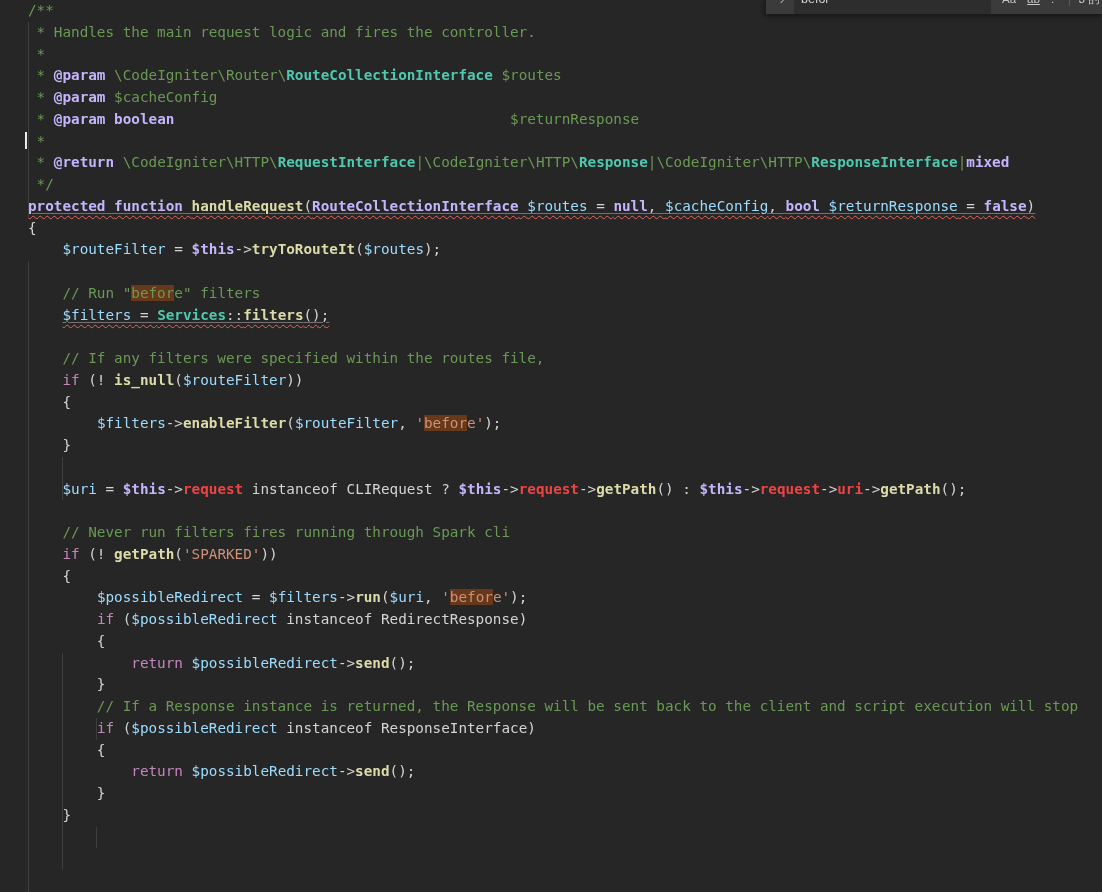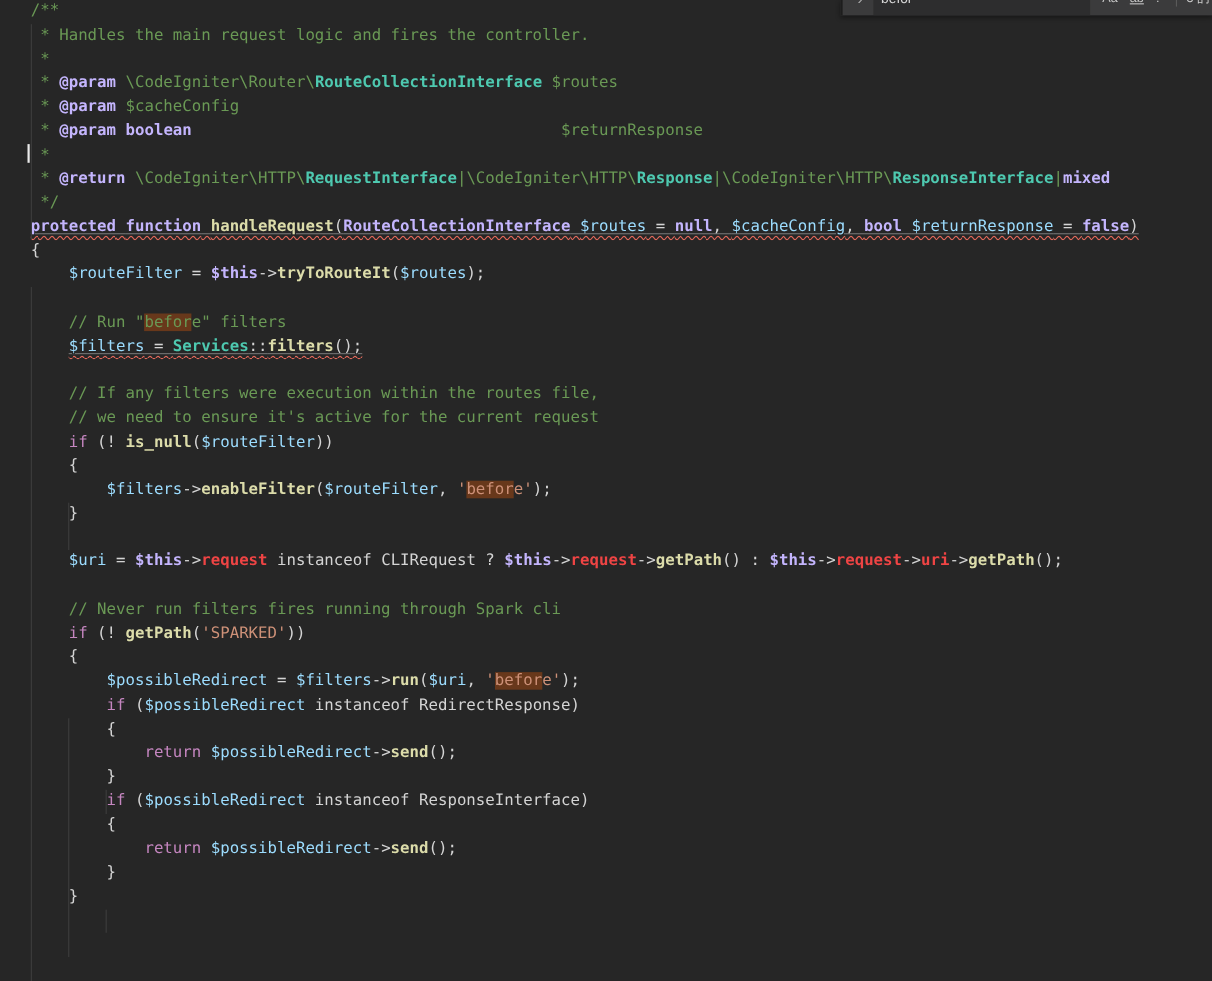--- a/index.html
+++ b/index.html
@@ -62,37 +62,37 @@
       <div class="line"><span class="cursor"></span><span class="cm"> *</span></div>
       <div class="line"><span class="cm"> * </span><span class="kw">@return</span><span class="cm"> \CodeIgniter\HTTP\</span><span class="cls">RequestInterface</span><span class="cm">|\CodeIgniter\HTTP\</span><span class="cls">Response</span><span class="cm">|\CodeIgniter\HTTP\</span><span class="cls">ResponseInterface</span><span class="cm">|</span><span class="kw">mixed</span></div>
       <div class="line"><span class="cm"> */</span></div>
       <div class="line"><span class="errw"><span class="kw errs">protected</span></span><span class="errw"><span class="pln errs"> </span></span><span class="errw"><span class="kw errs">function</span></span><span class="errw"><span class="pln errs"> </span></span><span class="errw"><span class="fnb errs">handleRequest</span></span><span class="errw"><span class="pln errs">(</span></span><span class="errw"><span class="kw errs">RouteCollectionInterface</span></span><span class="errw"><span class="pln errs"> </span></span><span class="errw"><span class="var errs">$routes</span></span><span class="errw"><span class="pln errs"> = </span></span><span class="errw"><span class="kw errs">null</span></span><span class="errw"><span class="pln errs">, </span></span><span class="errw"><span class="var errs">$cacheConfig</span></span><span class="errw"><span class="pln errs">, </span></span><span class="errw"><span class="kw errs">bool</span></span><span class="errw"><span class="pln errs"> </span></span><span class="errw"><span class="var errs">$returnResponse</span></span><span class="errw"><span class="pln errs"> = </span></span><span class="errw"><span class="kw errs">false</span></span><span class="errw"><span class="pln errs">)</span></span></div>
       <div class="line"><span class="pln">{</span></div>
       <div class="line"><span class="pln">    </span><span class="var">$routeFilter</span><span class="pln"> = </span><span class="kw">$this</span><span class="pln">-&gt;</span><span class="fnb">tryToRouteIt</span><span class="pln">(</span><span class="var">$routes</span><span class="pln">);</span></div>
       <div class="line"></div>
       <div class="line"><span class="cm">    // Run "</span><span class="cm match">befor</span><span class="cm">e" filters</span></div>
       <div class="line"><span class="pln">    </span><span class="errw"><span class="var errs">$filters</span></span><span class="errw"><span class="pln errs"> = </span></span><span class="errw"><span class="cls errs">Services</span></span><span class="errw"><span class="pln errs">::</span></span><span class="errw"><span class="fnb errs">filters</span></span><span class="errw"><span class="pln errs">();</span></span></div>
       <div class="line"></div>
-      <div class="line"><span class="cm">    // If any filters were execution within the routes file,</span></div>
-      <div class="line"><span class="cm">    // we need to ensure it's active for the current request</span></div>
+      <div class="line"><span class="cm">    // If any filters were specified within the routes file,</span></div>
       <div class="line"><span class="pln">    </span><span class="ctl">if</span><span class="pln"> (! </span><span class="fnb">is_null</span><span class="pln">(</span><span class="var">$routeFilter</span><span class="pln">))</span></div>
       <div class="line"><span class="pln">    {</span></div>
       <div class="line"><span class="pln">        </span><span class="var">$filters</span><span class="pln">-&gt;</span><span class="fnb">enableFilter</span><span class="pln">(</span><span class="var">$routeFilter</span><span class="pln">, </span><span class="str">'</span><span class="str match">befor</span><span class="str">e'</span><span class="pln">);</span></div>
       <div class="line"><span class="pln">    }</span></div>
       <div class="line"></div>
       <div class="line"><span class="pln">    </span><span class="var">$uri</span><span class="pln"> = </span><span class="kw">$this</span><span class="pln">-&gt;</span><span class="varb">request</span><span class="pln"> instanceof </span><span class="clsn">CLIRequest</span><span class="pln"> ? </span><span class="kw">$this</span><span class="pln">-&gt;</span><span class="varb">request</span><span class="pln">-&gt;</span><span class="fnb">getPath</span><span class="pln">() : </span><span class="kw">$this</span><span class="pln">-&gt;</span><span class="varb">request</span><span class="pln">-&gt;</span><span class="varb">uri</span><span class="pln">-&gt;</span><span class="fnb">getPath</span><span class="pln">();</span></div>
       <div class="line"></div>
       <div class="line"><span class="cm">    // Never run filters fires running through Spark cli</span></div>
       <div class="line"><span class="pln">    </span><span class="ctl">if</span><span class="pln"> (! </span><span class="fnb">getPath</span><span class="pln">(</span><span class="str">'SPARKED'</span><span class="pln">))</span></div>
       <div class="line"><span class="pln">    {</span></div>
       <div class="line"><span class="pln">        </span><span class="var">$possibleRedirect</span><span class="pln"> = </span><span class="var">$filters</span><span class="pln">-&gt;</span><span class="fnb">run</span><span class="pln">(</span><span class="var">$uri</span><span class="pln">, </span><span class="str">'</span><span class="str match">befor</span><span class="str">e'</span><span class="pln">);</span></div>
       <div class="line"><span class="pln">        </span><span class="ctl">if</span><span class="pln"> (</span><span class="var">$possibleRedirect</span><span class="pln"> instanceof </span><span class="clsn">RedirectResponse</span><span class="pln">)</span></div>
       <div class="line"><span class="pln">        {</span></div>
       <div class="line"><span class="pln">            </span><span class="ctl">return</span><span class="pln"> </span><span class="var">$possibleRedirect</span><span class="pln">-&gt;</span><span class="fnb">send</span><span class="pln">();</span></div>
       <div class="line"><span class="pln">        }</span></div>
+      <div class="line"><span class="cm">        // If a Response instance is returned, the Response will be sent back to the client and script execution will stop</span></div>
       <div class="line"><span class="pln">        </span><span class="ctl">if</span><span class="pln"> (</span><span class="var">$possibleRedirect</span><span class="pln"> instanceof </span><span class="clsn">ResponseInterface</span><span class="pln">)</span></div>
       <div class="line"><span class="pln">        {</span></div>
       <div class="line"><span class="pln">            </span><span class="ctl">return</span><span class="pln"> </span><span class="var">$possibleRedirect</span><span class="pln">-&gt;</span><span class="fnb">send</span><span class="pln">();</span></div>
       <div class="line"><span class="pln">        }</span></div>
       <div class="line"><span class="pln">    }</span></div>
     </div>
 
   <div class="indent-guide" style="left:28px; top:21.75px;  height:195.75px;"></div>
   <div class="indent-guide" style="left:28px; top:261px;    height:631px;"></div>
   <div class="indent-guide" style="left:62px; top:456.75px; height:43.5px;"></div>

